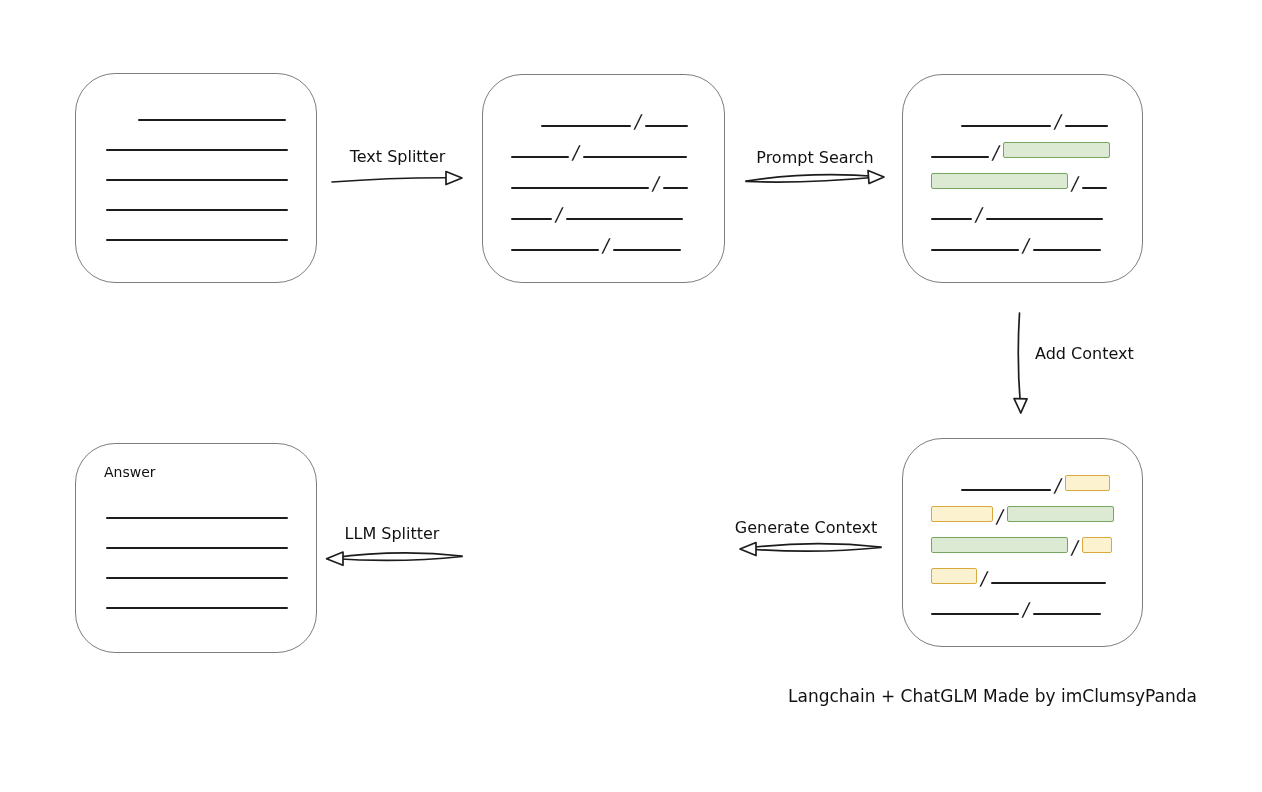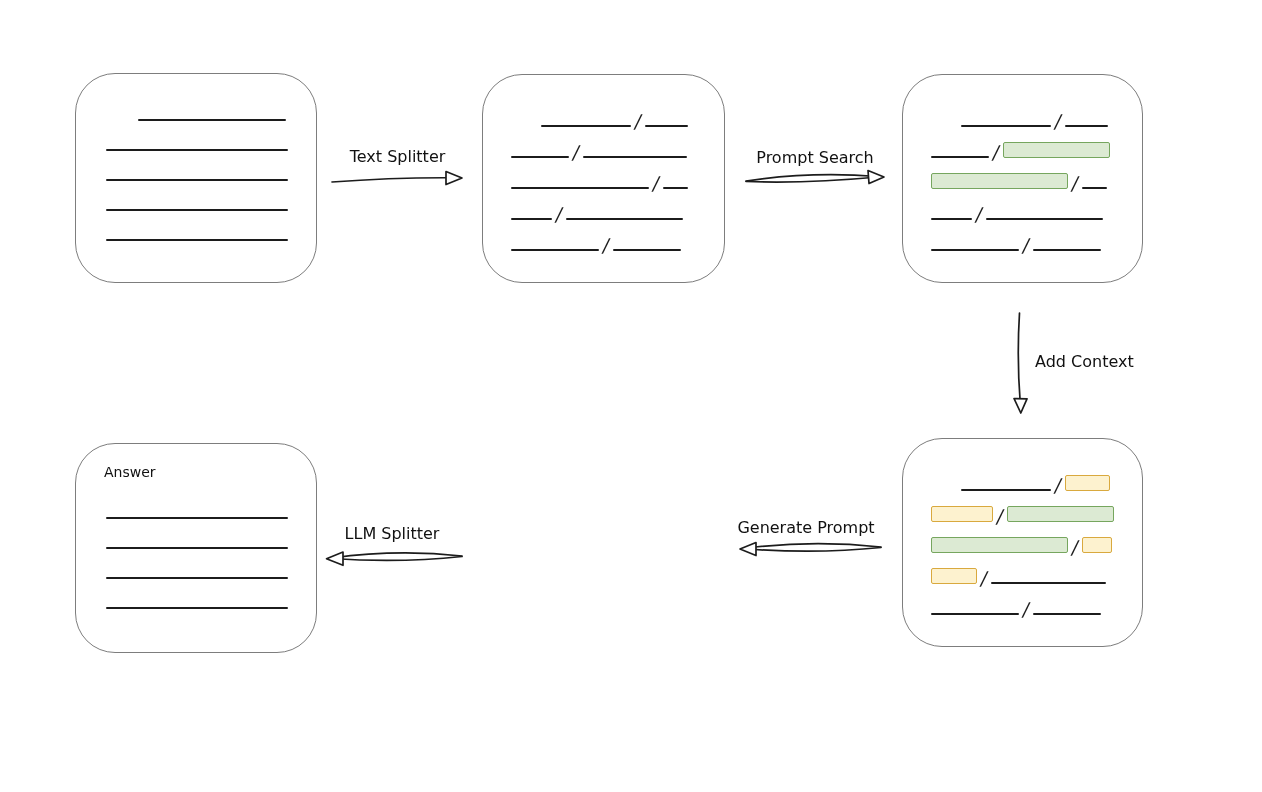--- a/index.html
+++ b/index.html
@@ -197,17 +197,18 @@
     </g>
     <g>
       <path d="M462 556 C420 551.5 372 552.5 332 558"></path>
       <path d="M462 556.5 C415 561.5 375 561.5 332 558.5"></path>
       <path class="head" d="M343 552 L326.5 558.7 L343 565.3 Z"></path>
     </g>
   </svg>
 
   <div class="arrow-label" style="left:332px;top:147px;width:131px;">Text Splitter</div>
   <div class="arrow-label" style="left:745px;top:148px;width:140px;">Prompt Search</div>
-  <div class="arrow-label" style="left:1035px;top:352px;text-align:center;">Add Context</div>
-  <div class="arrow-label" style="left:731px;top:518px;width:150px;">Generate Prompt</div>
+  <div class="arrow-label" style="left:1035px;top:344px;text-align:center;">Add Context</div>
+  <div class="arrow-label" style="left:731px;top:518px;width:150px;">Generate Context</div>
   <div class="arrow-label" style="left:322px;top:524px;width:140px;">LLM Splitter</div>
 
+  <div id="footer-credit">Langchain + ChatGLM Made by imClumsyPanda</div>
 </div>
 
 </body></html>

